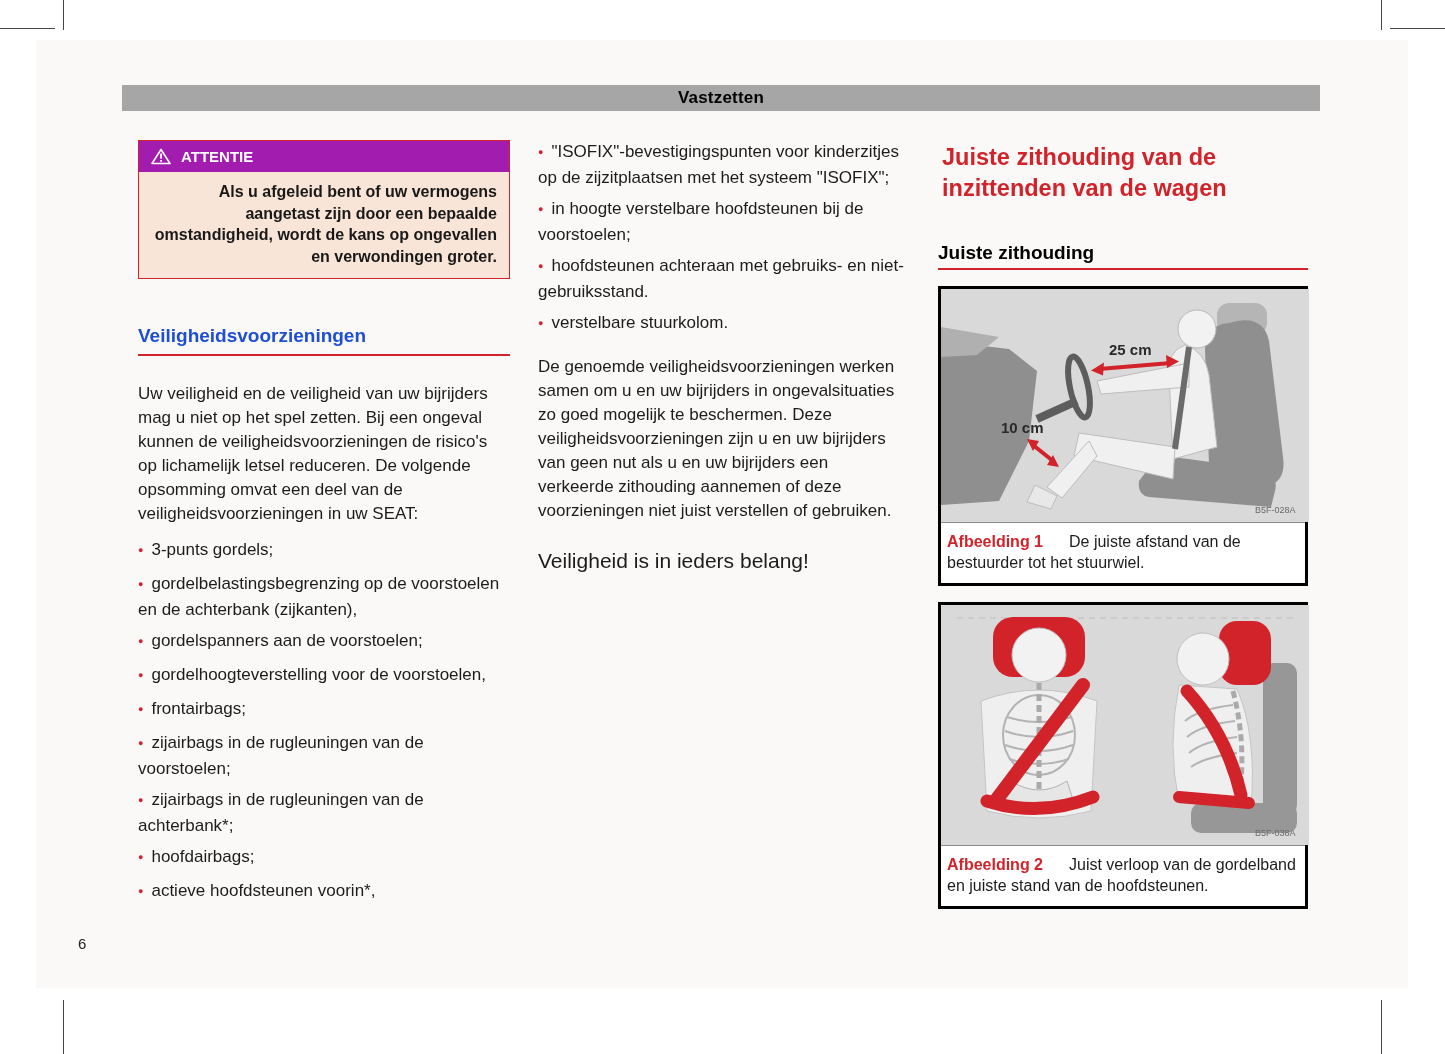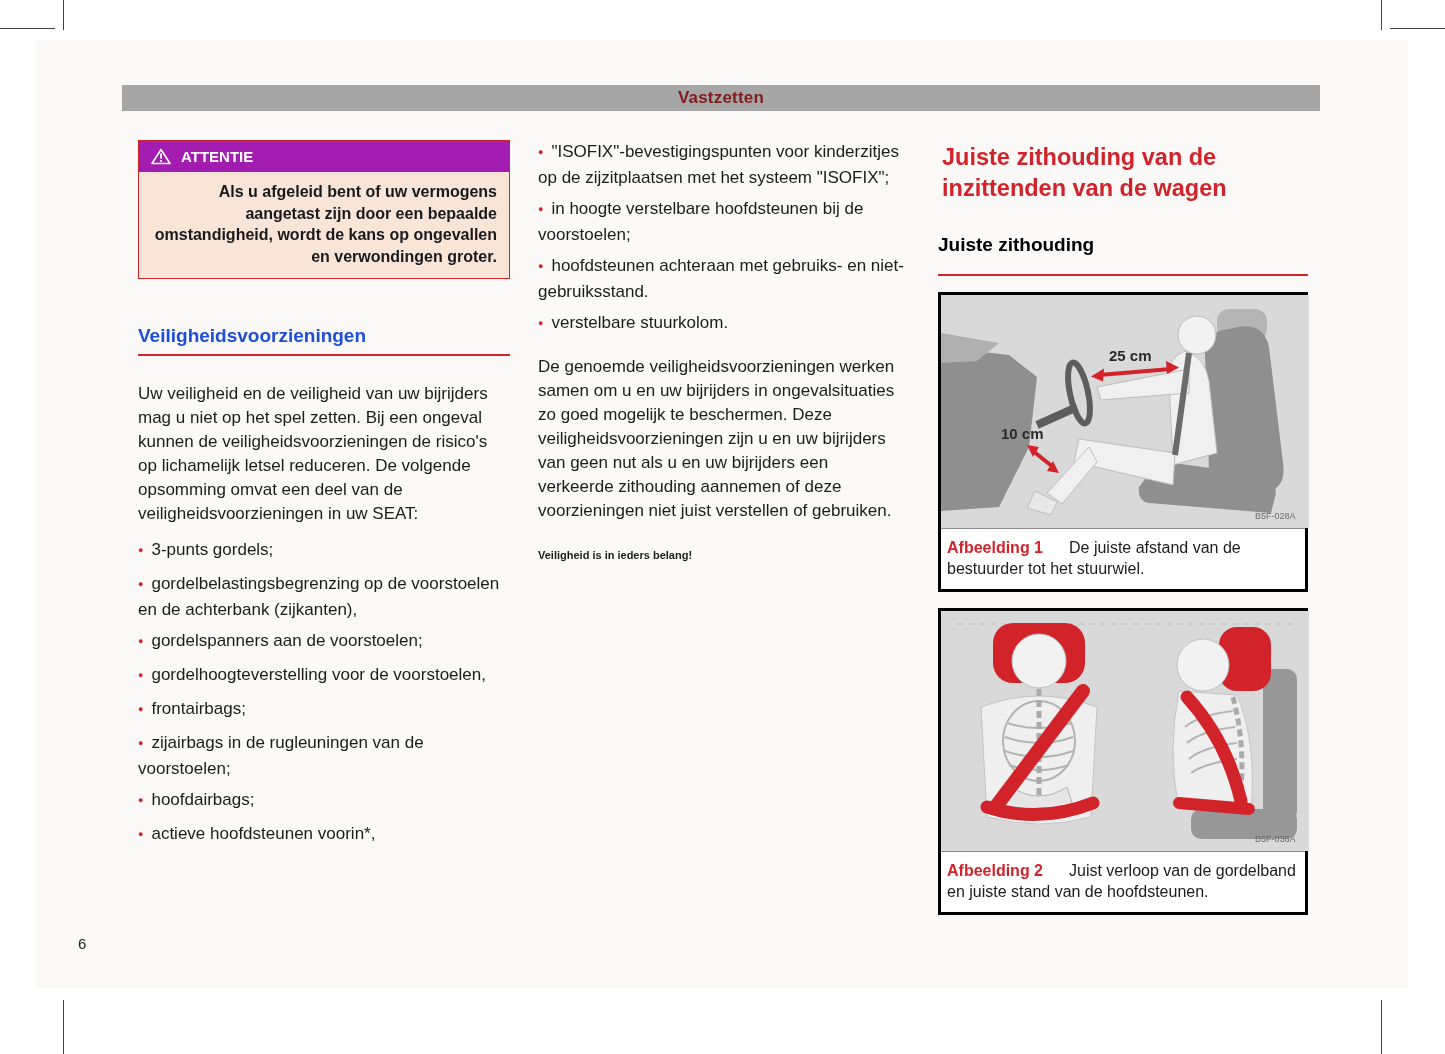--- a/index.html
+++ b/index.html
@@ -7,21 +7,21 @@
   .screen {
     position:relative; width:1445px; height:1054px; overflow:hidden;
     background:#ffffff; color:#1c1c1c;
     font-family:"Liberation Sans","DejaVu Sans",sans-serif;
   }
   .pagebg { position:absolute; left:36px; top:40px; width:1372px; height:948px; background:#faf9f7; }
   .crop { position:absolute; background:#444; }
 
   .titlebar {
     position:absolute; left:122px; top:85px; width:1198px; height:26px;
-    background:#a6a6a6; color:#7f1d1d; font-weight:bold; font-size:17px;
+    background:#a6a6a6; color:#000000; font-weight:bold; font-size:17px;
     text-align:center; line-height:26px; letter-spacing:0.2px;
   }
 
   .col1 { position:absolute; left:138px; top:140px; width:372px; }
   .col2 { position:absolute; left:538px; top:140px; width:368px; }
   .col3 { position:absolute; left:938px; top:138px; width:370px; }
 
   
   .warnbox { border:1px solid #d2232a; }
   .warnhead {
@@ -39,26 +39,26 @@
   }
   .body-par { font-size:17px; line-height:24px; margin:26px 0 0 0; }
 
   ul.blist { margin:12px 0 0 0; padding:0; }
   ul.blist li { list-style:none; font-size:17px; line-height:23px; margin:0 0 8px 0; }
   ul.blist li::before {
     content:"\25CF"; color:#d2232a; font-size:9px; margin-right:8px;
     position:relative; top:-2px;
   }
   .col2 ul.blist { margin-top:0; }
-  .strong-line { font-weight:bold; font-size:11px; margin-top:26px; }
+  .strong-line { font-weight:normal; font-size:21px; margin-top:26px; }
 
   .bigtitle { color:#d2232a; font-size:23.5px; line-height:31px; font-weight:bold; margin:4px; }
   .subhead {
     font-size:19px; font-weight:bold; color:#000;
-    border-bottom:2px solid #d2232a; padding-bottom:18px; margin-top:30px;
+    border-bottom:2px solid #d2232a; padding-bottom:4px; margin-top:38px;
   }
   .figure { margin-top:16px; border:3px solid #000000; background:#d9d9d9; }
   .figure svg { display:block; }
   .figcap { background:#fff; padding:8px 4px 10px 6px; font-size:16px; line-height:21px; border-top:1px solid #8c8c8c; }
   .figcap .lbl { color:#d2232a; font-weight:bold; margin-right:26px; }
 
   .pagenum { position:absolute; left:78px; top:935px; font-size:15px; color:#222; }
 </style>
 </head>
 <body>
@@ -96,20 +96,21 @@
 
     <p class="body-par">Uw veiligheid en de veiligheid van uw bijrijders mag u niet op het spel zetten. Bij een ongeval kunnen de veiligheidsvoorzieningen de risico's op lichamelijk letsel reduceren. De volgende opsomming omvat een deel van de veiligheidsvoorzieningen in uw SEAT:</p>
 
     <ul class="blist">
       <li>3-punts gordels;</li>
       <li>gordelbelastingsbegrenzing op de voorstoelen en de achterbank (zijkanten),</li>
       <li>gordelspanners aan de voorstoelen;</li>
       <li>gordelhoogteverstelling voor de voorstoelen,</li>
       <li>frontairbags;</li>
       <li>zijairbags in de rugleuningen van de voorstoelen;</li>
+      <li>zijairbags in de rugleuningen van de achterbank*;</li>
       <li>hoofdairbags;</li>
       <li>actieve hoofdsteunen voorin*,</li>
     </ul>
   </div>
 
   <div class="col2">
     <ul class="blist">
       <li>"ISOFIX"-bevestigingspunten voor kinderzitjes op de zijzitplaatsen met het systeem "ISOFIX";</li>
       <li>in hoogte verstelbare hoofdsteunen bij de voorstoelen;</li>
       <li>hoofdsteunen achteraan met gebruiks- en niet-gebruiksstand.</li>

